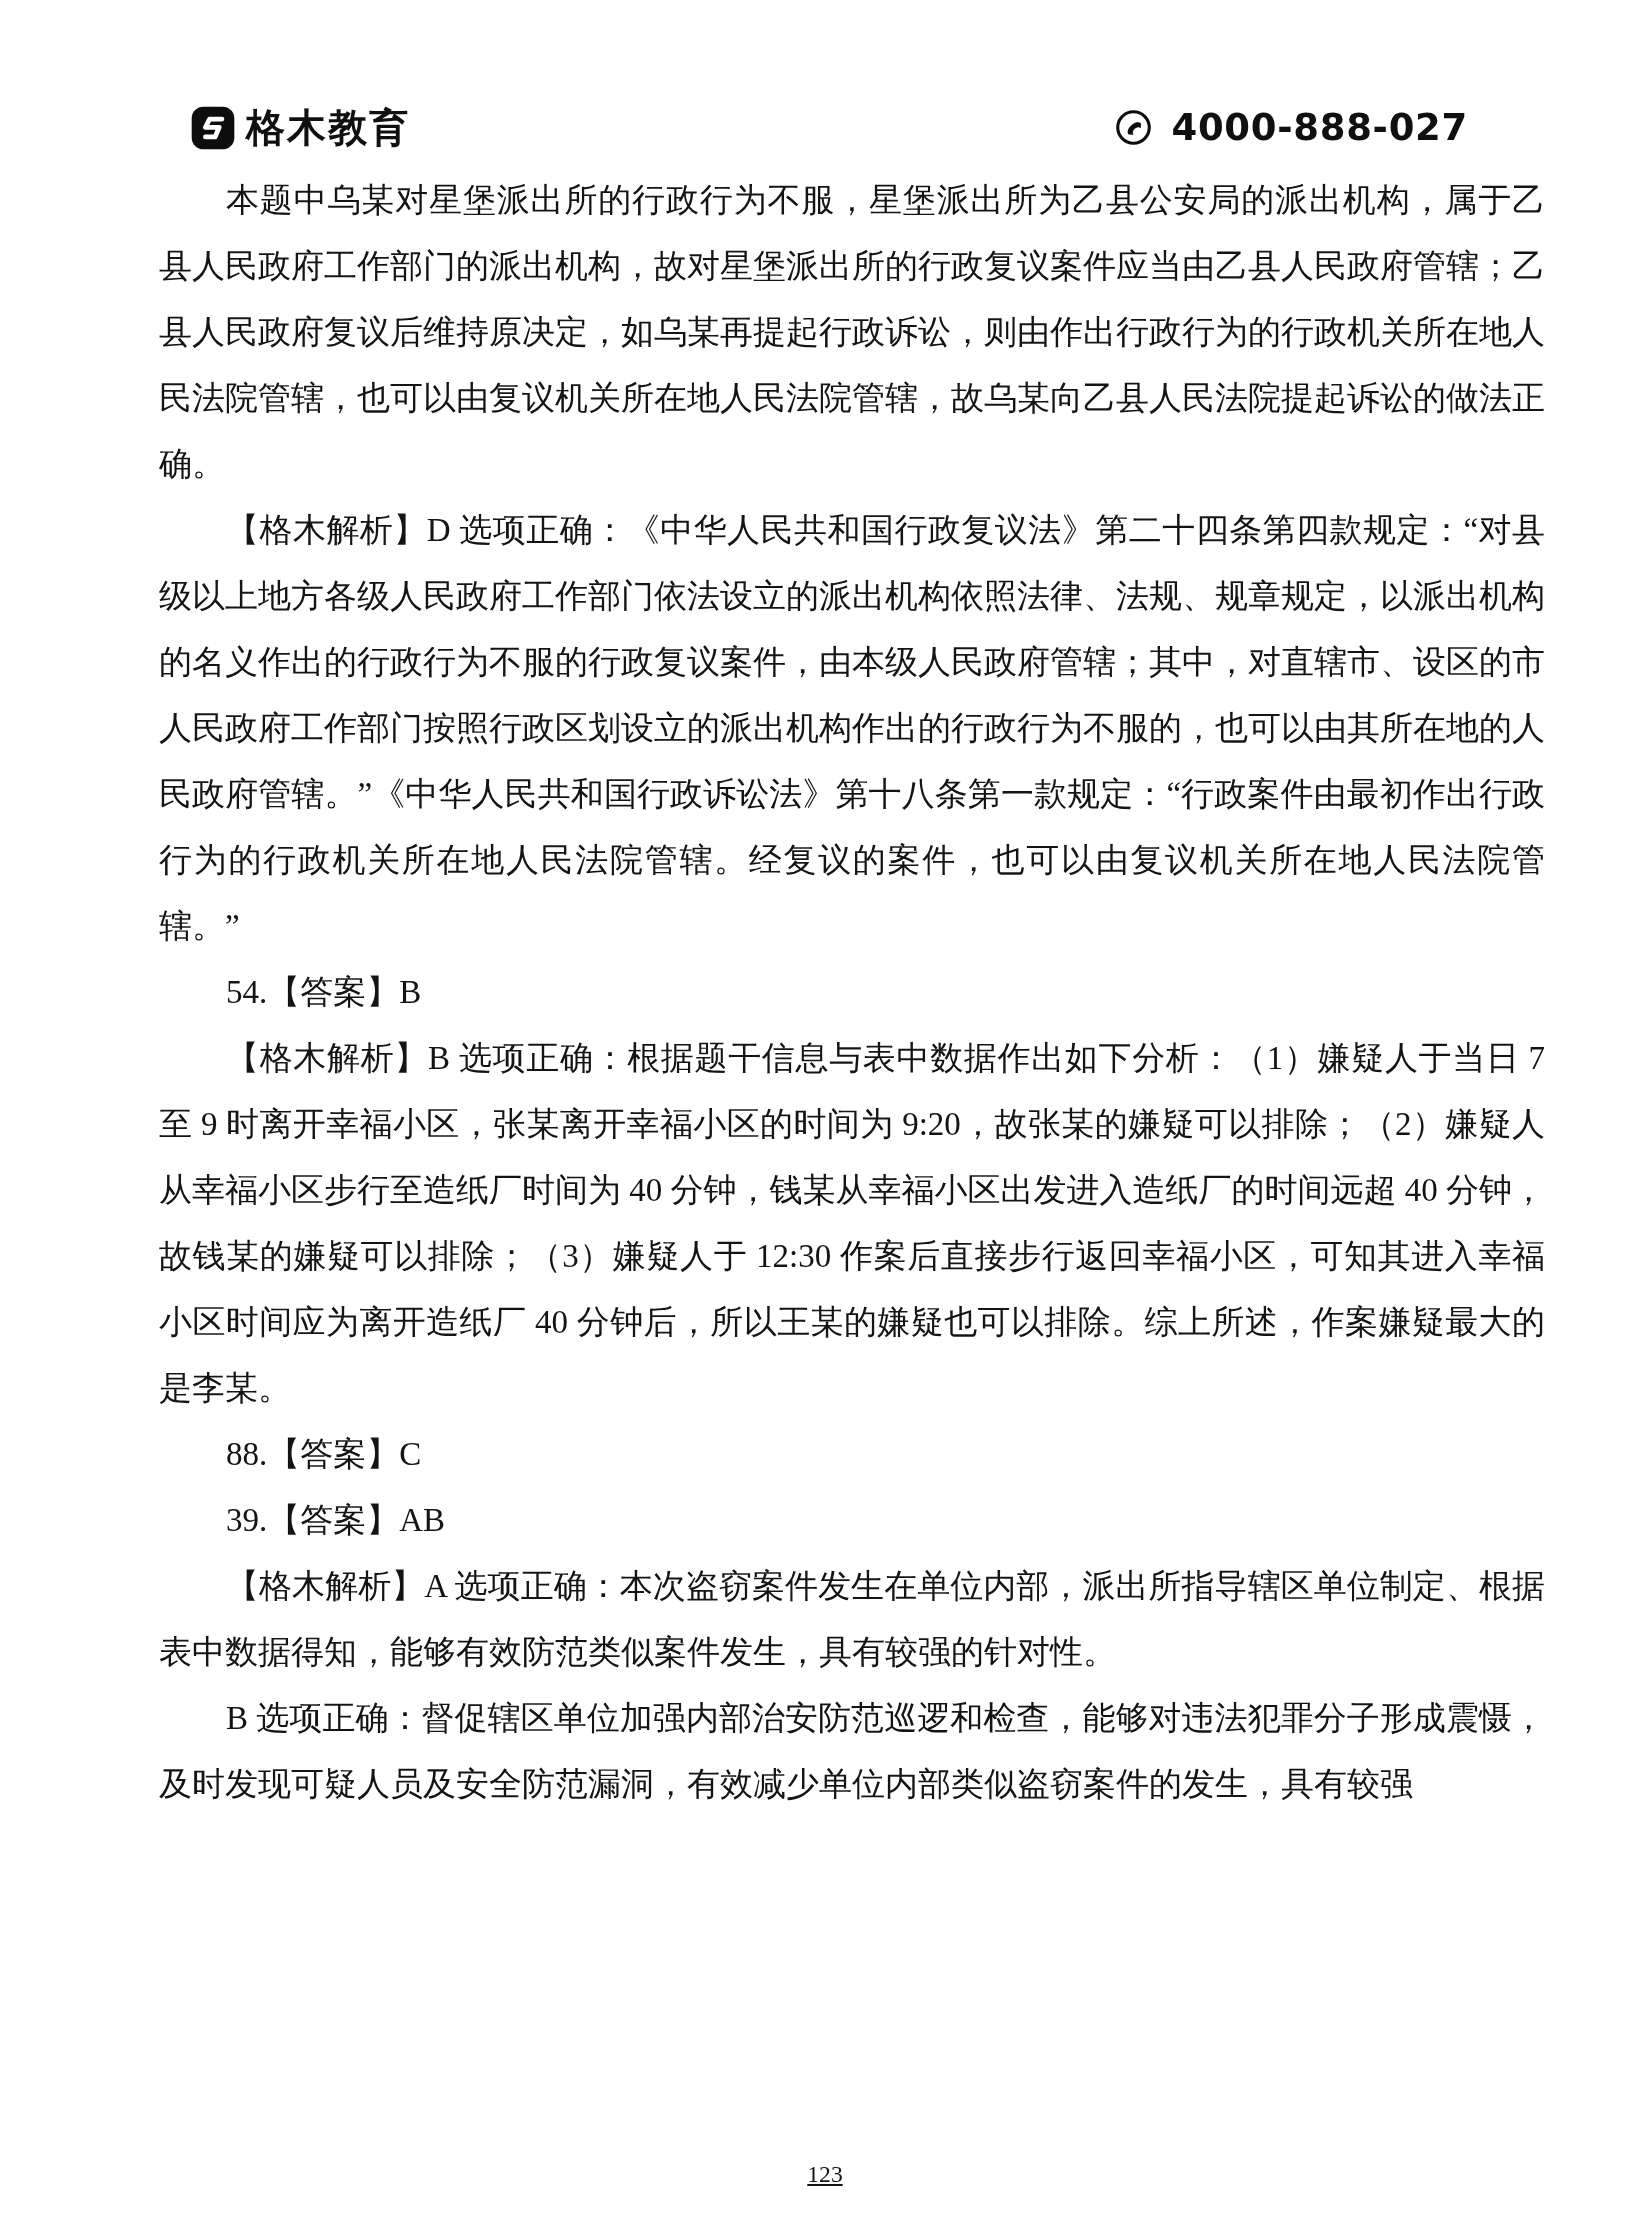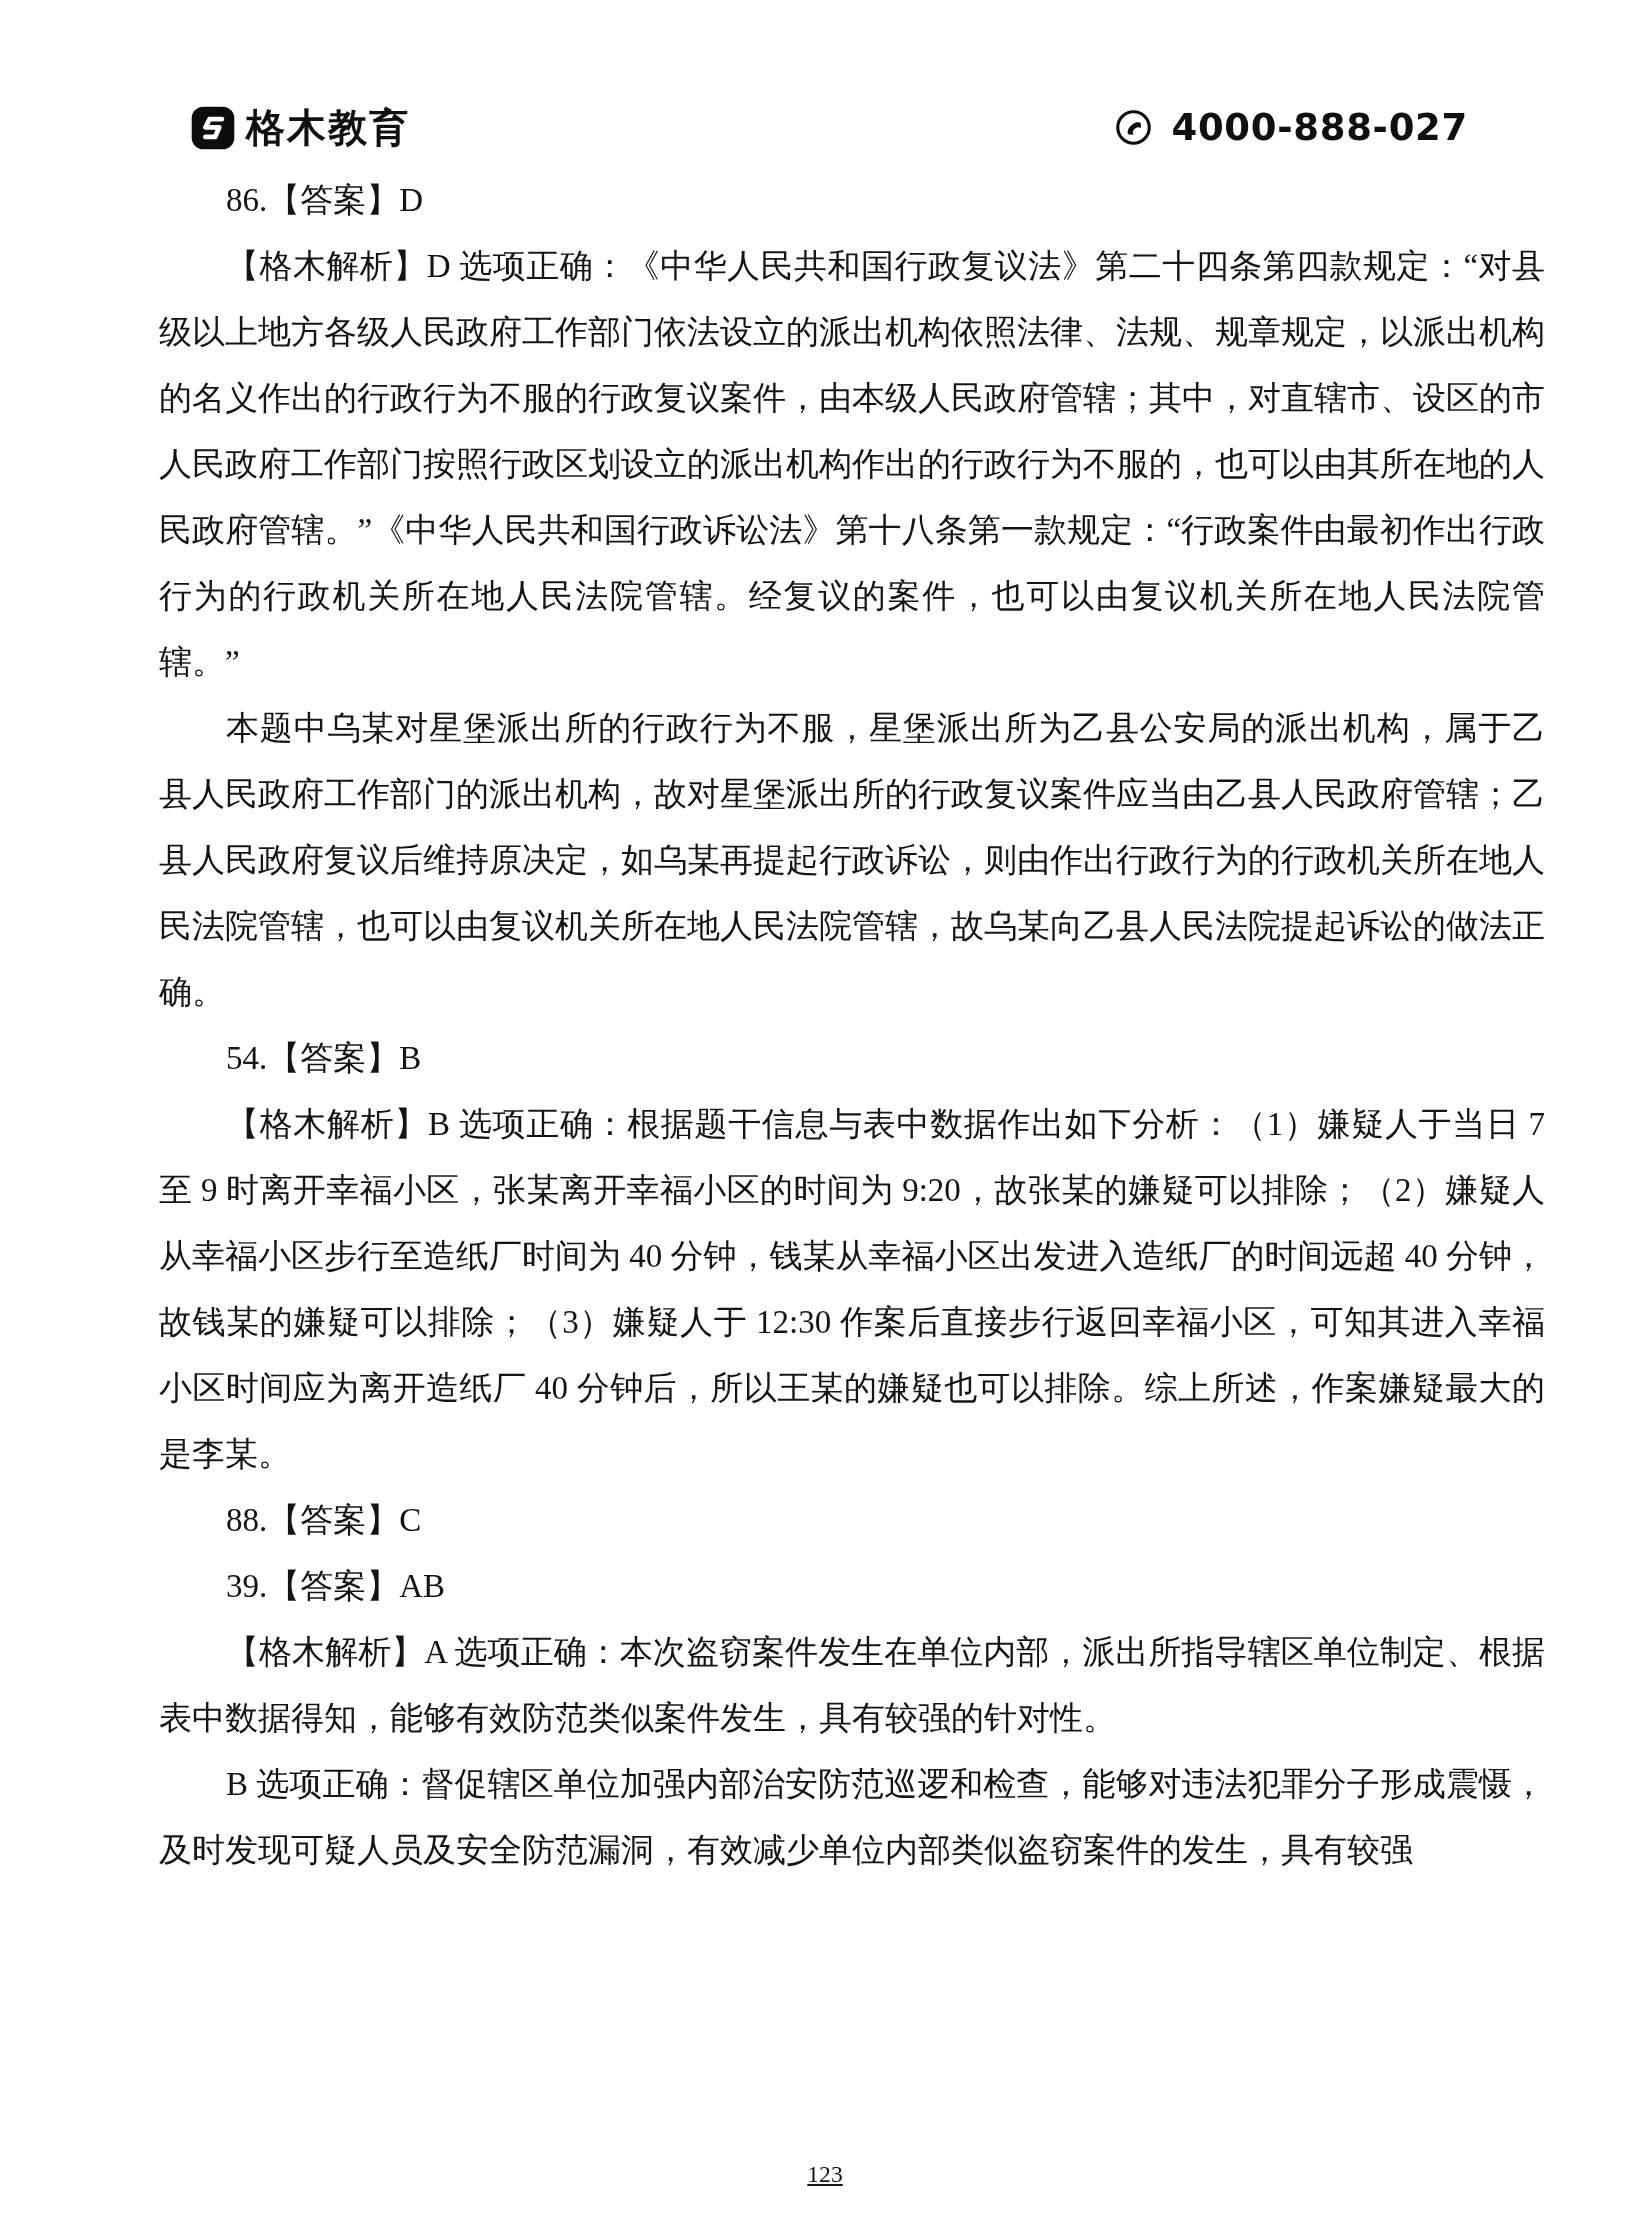--- a/index.html
+++ b/index.html
@@ -105,23 +105,22 @@
           <g transform="translate(27 27) rotate(-42)">
             <path d="M-12 3 C-12 -7, 12 -7, 12 3 L7 8 C7 1, -7 1, -7 8 Z" fill="#0d0d0d"></path>
           </g>
         </svg>
       </span>
       <span class="phone-number">4000-888-027</span>
     </div>
   </div>
 
   <div class="content">
-    <p class="para">86.【答案】D</p>
+    <p class="para">本题中乌某对星堡派出所的行政行为不服，星堡派出所为乙县公安局的派出机构，属于乙县人民政府工作部门的派出机构，故对星堡派出所的行政复议案件应当由乙县人民政府管辖；乙县人民政府复议后维持原决定，如乌某再提起行政诉讼，则由作出行政行为的行政机关所在地人民法院管辖，也可以由复议机关所在地人民法院管辖，故乌某向乙县人民法院提起诉讼的做法正确。</p>
     <p class="para">【格木解析】D 选项正确：《中华人民共和国行政复议法》第二十四条第四款规定：“对县级以上地方各级人民政府工作部门依法设立的派出机构依照法律、法规、规章规定，以派出机构的名义作出的行政行为不服的行政复议案件，由本级人民政府管辖；其中，对直辖市、设区的市人民政府工作部门按照行政区划设立的派出机构作出的行政行为不服的，也可以由其所在地的人民政府管辖。”《中华人民共和国行政诉讼法》第十八条第一款规定：“行政案件由最初作出行政行为的行政机关所在地人民法院管辖。经复议的案件，也可以由复议机关所在地人民法院管辖。”</p>
-    <p class="para">本题中乌某对星堡派出所的行政行为不服，星堡派出所为乙县公安局的派出机构，属于乙县人民政府工作部门的派出机构，故对星堡派出所的行政复议案件应当由乙县人民政府管辖；乙县人民政府复议后维持原决定，如乌某再提起行政诉讼，则由作出行政行为的行政机关所在地人民法院管辖，也可以由复议机关所在地人民法院管辖，故乌某向乙县人民法院提起诉讼的做法正确。</p>
     <p class="para">54.【答案】B</p>
     <p class="para">【格木解析】B 选项正确：根据题干信息与表中数据作出如下分析：（1）嫌疑人于当日 7 至 9 时离开幸福小区，张某离开幸福小区的时间为 9:20，故张某的嫌疑可以排除；（2）嫌疑人从幸福小区步行至造纸厂时间为 40 分钟，钱某从幸福小区出发进入造纸厂的时间远超 40 分钟，故钱某的嫌疑可以排除；（3）嫌疑人于 12:30 作案后直接步行返回幸福小区，可知其进入幸福小区时间应为离开造纸厂 40 分钟后，所以王某的嫌疑也可以排除。综上所述，作案嫌疑最大的是李某。</p>
     <p class="para">88.【答案】C</p>
     <p class="para">39.【答案】AB</p>
     <p class="para">【格木解析】A 选项正确：本次盗窃案件发生在单位内部，派出所指导辖区单位制定、根据表中数据得知，能够有效防范类似案件发生，具有较强的针对性。</p>
     <p class="para">B 选项正确：督促辖区单位加强内部治安防范巡逻和检查，能够对违法犯罪分子形成震慑，及时发现可疑人员及安全防范漏洞，有效减少单位内部类似盗窃案件的发生，具有较强</p>
   </div>
 
   <div class="footer">
     <span class="page-number">123</span>

